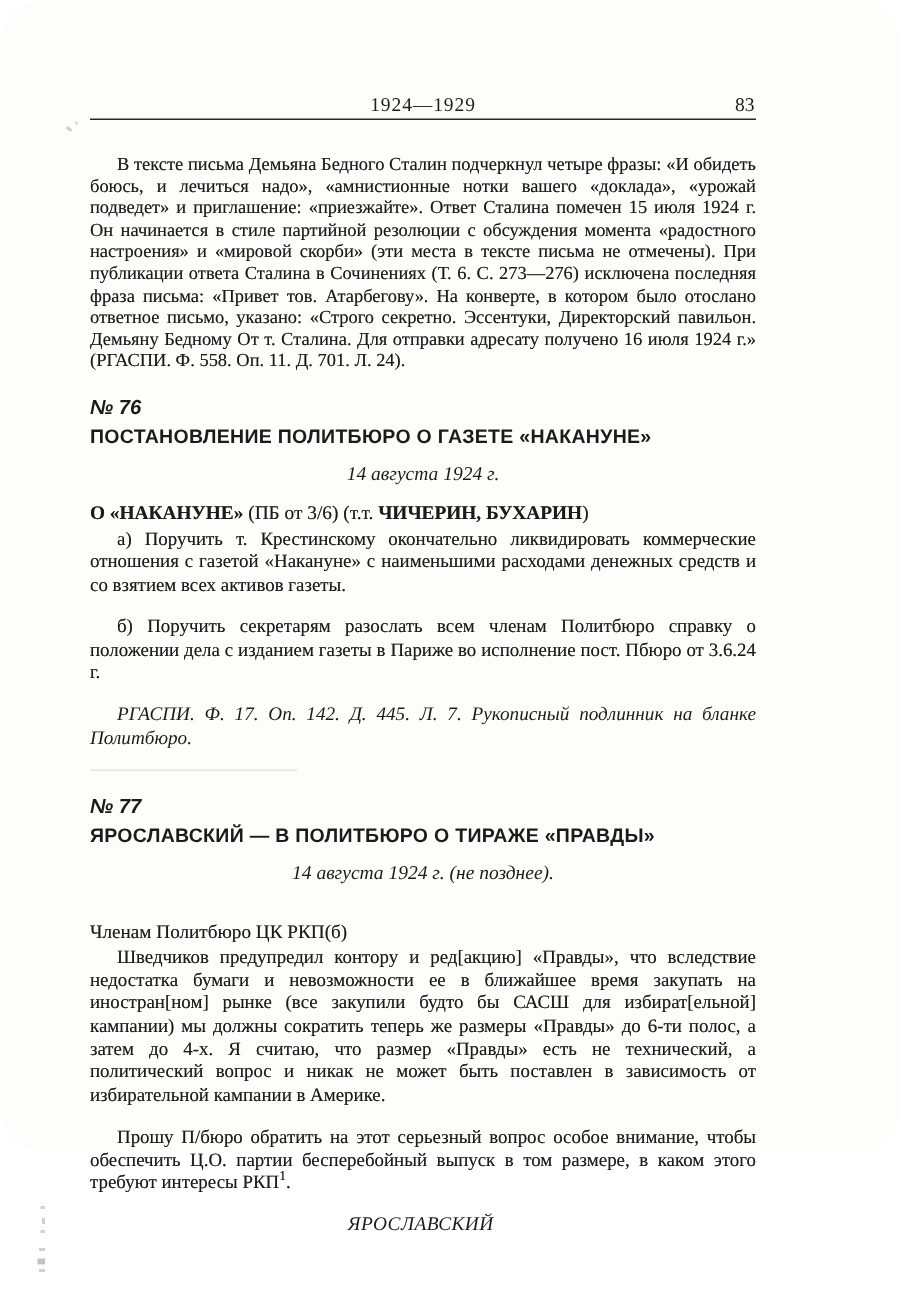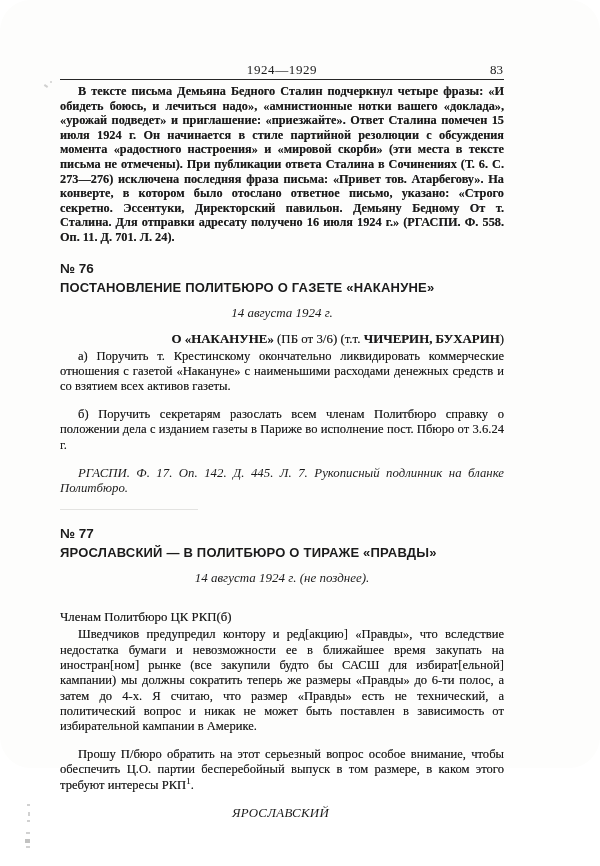--- a/index.html
+++ b/index.html
@@ -35,50 +35,50 @@
   }
   .page-number {
     position: absolute; right: 1px; top: 0;
   }
   .head-rule {
     border-bottom: 1.8px solid #272727;
     margin-top: 2px;
   }
   
   .commentary {
-    margin-top: 4px;
+    margin-top: 22px;
     font-size: 12.3px;
     line-height: 14.6px;
     text-align: justify;
     text-indent: 18px;
     text-shadow: 0 0 0.4px rgba(0,0,0,0.5);
-    font-weight: bold;
   }
   .doc-number {
     margin-top: 16px;
     font-family: "Liberation Sans", sans-serif;
     font-weight: bold;
     font-size: 13.5px;
+    font-style: italic;
   }
   .doc-title {
     margin-top: 4px;
     font-family: "Liberation Sans", sans-serif;
     font-weight: bold;
     font-size: 13px;
     letter-spacing: 0.2px;
   }
   .doc-date {
     margin-top: 10px;
     font-style: italic;
     font-size: 13px;
     text-align: center;
   }
   .doc-subject {
     margin-top: 11px;
-    text-align: right;
+    text-align: left;
     font-size: 12.9px;
     text-shadow: 0 0 0.4px rgba(0,0,0,0.5);
   }
   .doc-subject .b { font-weight: bold; }
   .body-para {
     margin-top: 4px;
     font-size: 12.6px;
     line-height: 15.3px;
     text-align: justify;
     text-indent: 18px;

